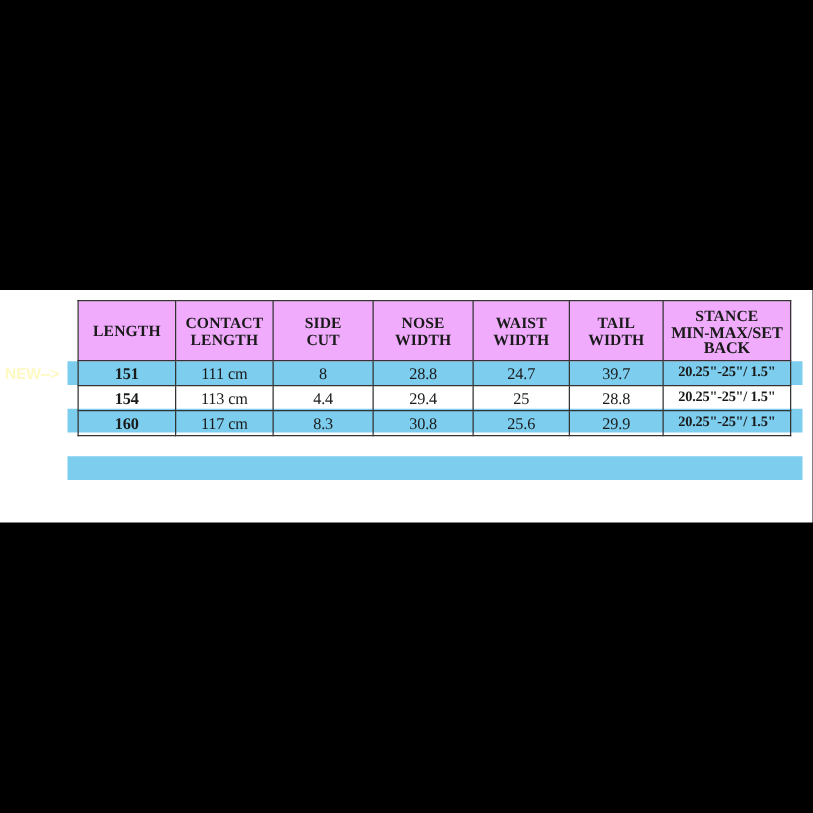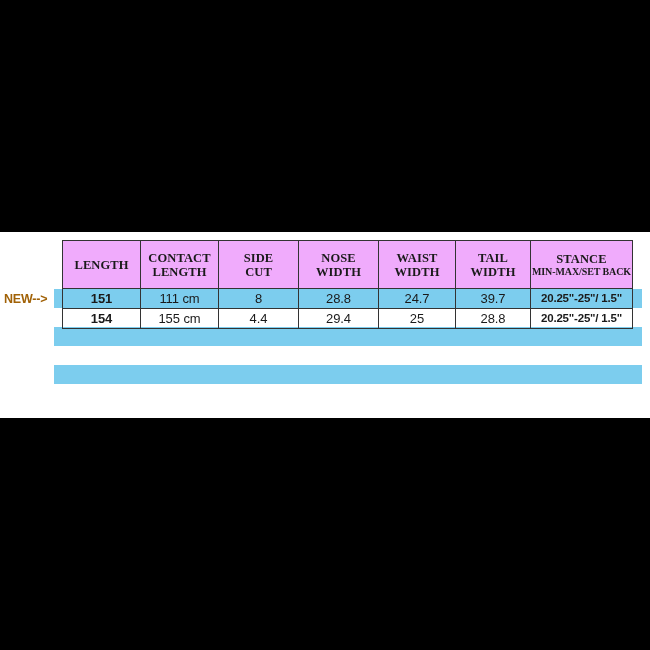--- a/index.html
+++ b/index.html
@@ -39,21 +39,21 @@
     top: 289px;
     width: 62px;
     height: 19px;
     display: flex;
     align-items: center;
     justify-content: flex-start;
     font-family: "Liberation Sans", sans-serif;
     font-size: 12.5px;
     font-weight: 700;
     letter-spacing: -0.2px;
-    color: #a16207;
+    color: #fef9c3;
     white-space: nowrap;
   }
 
   
   .hl-bar {
     position: absolute;
     left: 54px;
     width: 588px;
     height: 19px;
     background: #7ccdee;
@@ -91,30 +91,30 @@
     font-family: Liberation Serif, serif;
     font-size: 12.5px;
     font-weight: 700;
     line-height: 14px;
     letter-spacing: 0.1px;
     background: #f0abfc;
   }
   .hdr-line { display: block; }
   .hdr-sub {
     display: block;
-    font-size: 10px;
+    font-size: 13px;
     font-weight: 700;
     letter-spacing: -0.1px;
     line-height: 12px;
   }
 
   
   #size-table tbody td {
     height: 19px;
-    font-family: Liberation Sans, sans-serif;
+    font-family: Liberation Serif, serif;
     font-size: 13px;
     font-weight: 400;
     line-height: 19px;
     letter-spacing: -0.1px;
     white-space: nowrap;
   }
   #size-table tbody td.col-length {
     font-weight: 700;
   }
   #size-table tbody td.col-stance {
@@ -210,25 +210,34 @@
         <td class="col-length">151</td>
         <td class="col-contact">111 cm</td>
         <td class="col-sidecut">8</td>
         <td class="col-nose">28.8</td>
         <td class="col-waist">24.7</td>
         <td class="col-tail">39.7</td>
         <td class="col-stance">20.25"-25"/ 1.5"</td>
       </tr>
       <tr class="row-plain">
         <td class="col-length">154</td>
-        <td class="col-contact">155 cm</td>
+        <td class="col-contact">113 cm</td>
         <td class="col-sidecut">4.4</td>
         <td class="col-nose">29.4</td>
         <td class="col-waist">25</td>
         <td class="col-tail">28.8</td>
         <td class="col-stance">20.25"-25"/ 1.5"</td>
       </tr>
+      <tr class="row-plain">
+        <td class="col-length">160</td>
+        <td class="col-contact">117 cm</td>
+        <td class="col-sidecut">8.3</td>
+        <td class="col-nose">30.8</td>
+        <td class="col-waist">25.6</td>
+        <td class="col-tail">29.9</td>
+        <td class="col-stance">20.25"-25"/ 1.5"</td>
+      </tr>
     </tbody>
   </table>
 
   <div id="wide-footnote">WIDE*</div>
 
 </div>
 
 </body></html>

